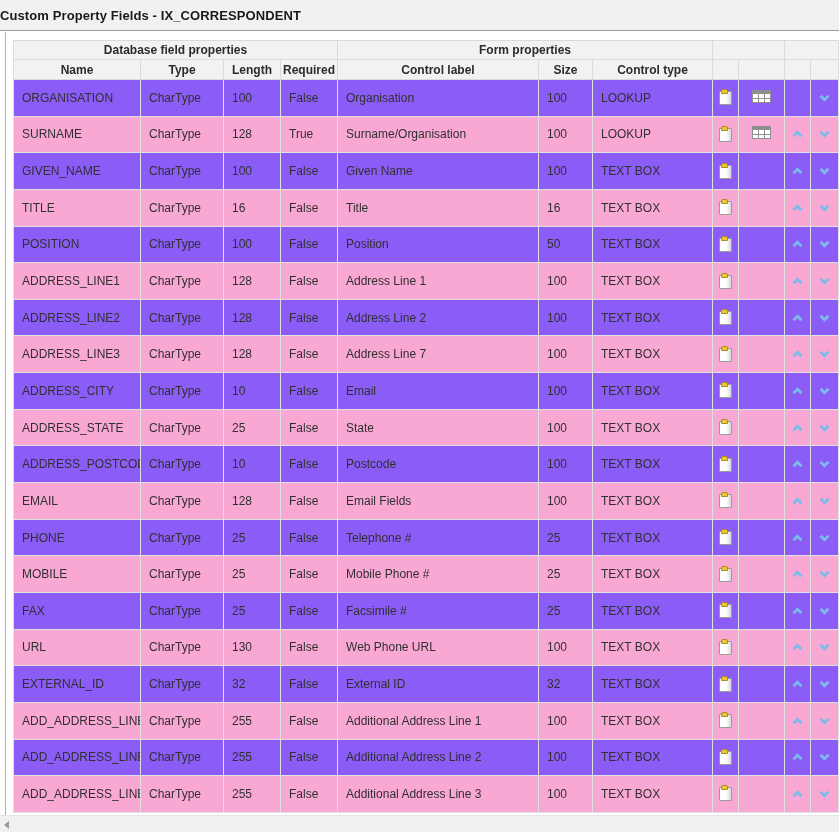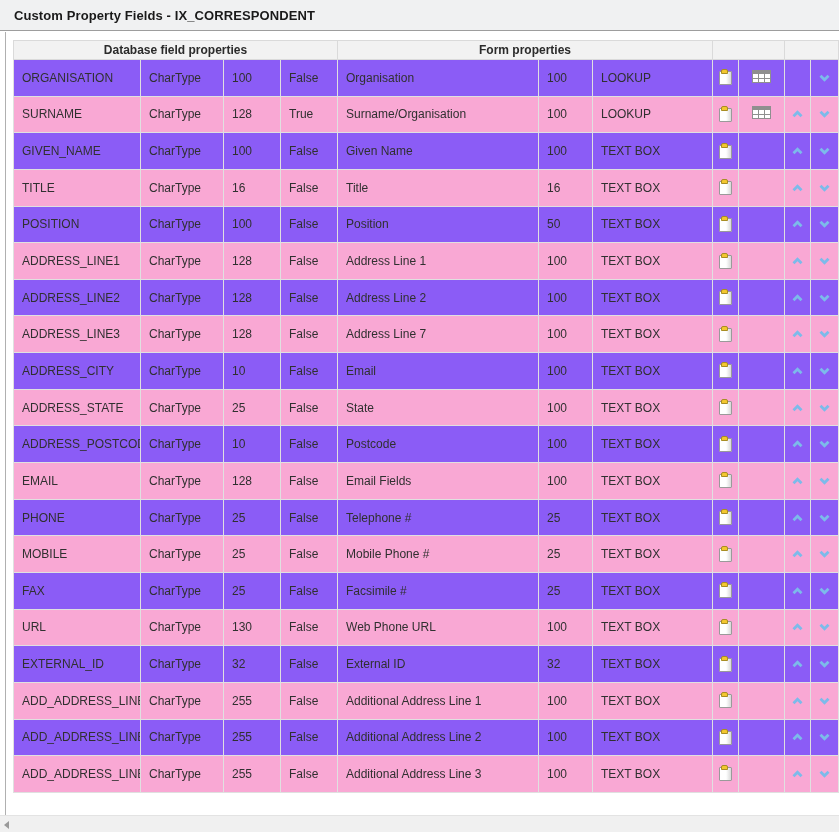--- a/index.html
+++ b/index.html
@@ -10,21 +10,20 @@
     background: #ffffff;
     overflow: hidden;
     position: relative;
   }
   
   .titlebar {
     height: 31px;
     background: #f0f1f2;
     border-bottom: 1px solid #9d9d9d;
     display: flex; align-items: center;
-    padding-left: 14px;
   }
   .titlebar .title {
     font-size: 13px; font-weight: bold; color: #1a1a1a;
     letter-spacing: 0.1px;
   }
   
   .panel {
     position: absolute;
     top: 32px; left: 5px; right: 0;
     height: 783px;
@@ -126,20 +125,33 @@
         <col style="width:26px">
         <col style="width:28px">
     </colgroup>
     <thead>
       <tr class="group-row">
         <th colspan="4">Database field properties</th>
         <th colspan="3">Form properties</th>
         <th colspan="2"></th>
         <th colspan="2"></th>
       </tr>
+      <tr class="cols-row">
+        <th>Name</th>
+        <th>Type</th>
+        <th>Length</th>
+        <th>Required</th>
+        <th>Control label</th>
+        <th>Size</th>
+        <th>Control type</th>
+        <th></th>
+        <th></th>
+        <th></th>
+        <th></th>
+      </tr>
     </thead>
     <tbody id="grid-body">
         <tr class="data-row">
     <td class="txt">ORGANISATION</td>
     <td class="txt">CharType</td>
     <td class="txt">100</td>
     <td class="txt">False</td>
     <td class="txt">Organisation</td>
     <td class="txt">100</td>
     <td class="txt">LOOKUP</td>

